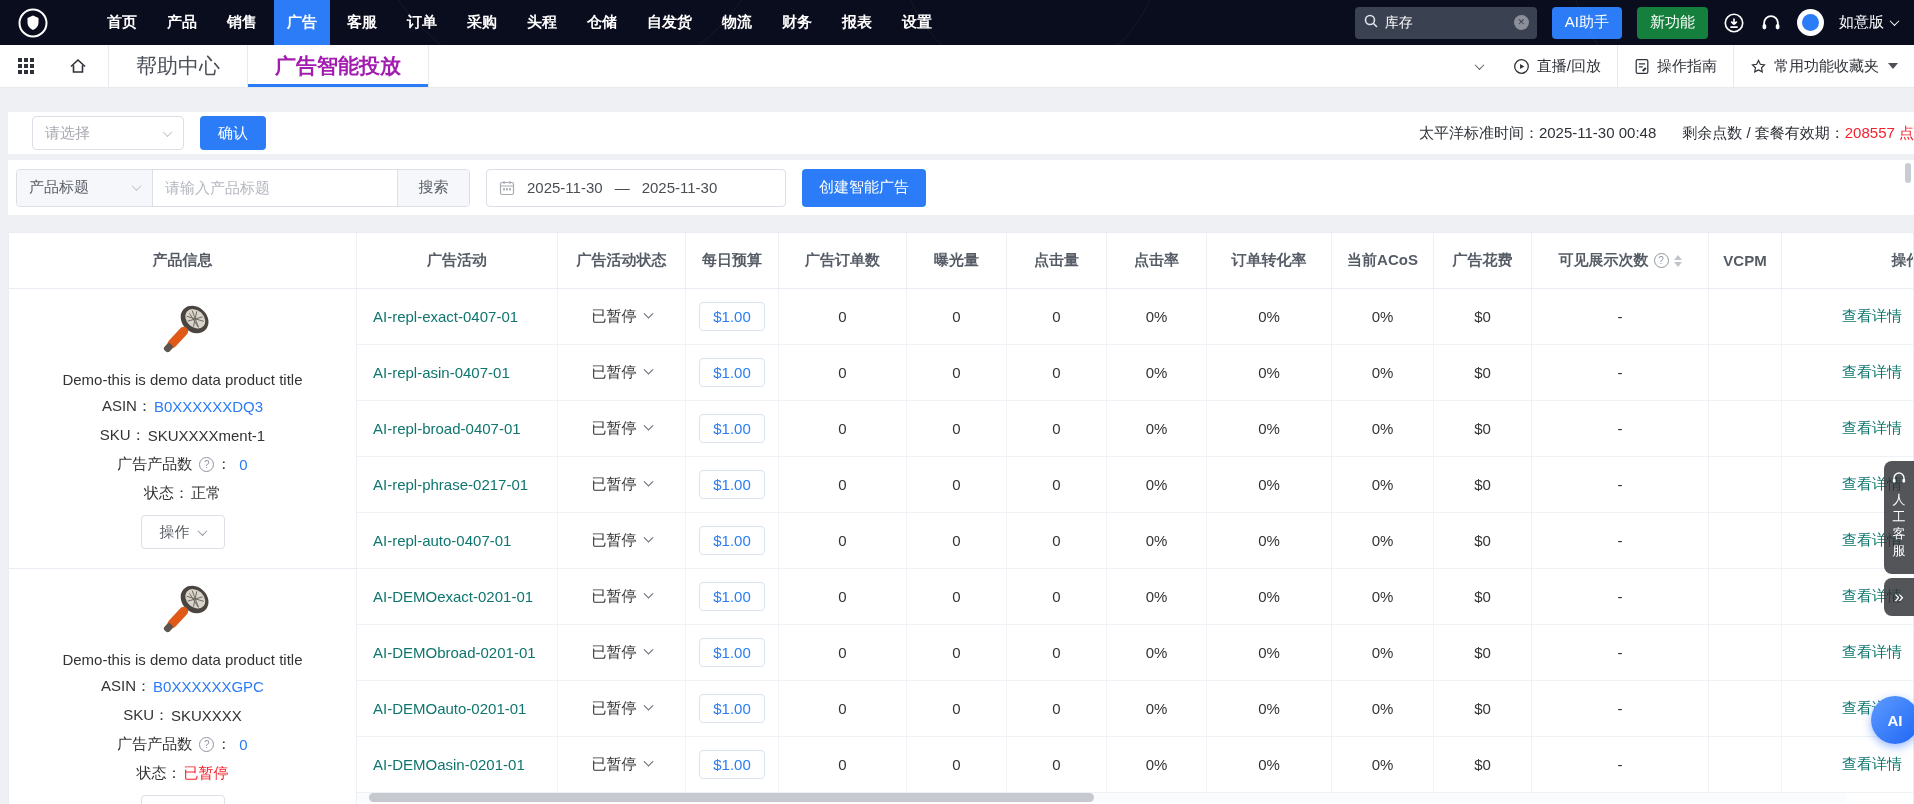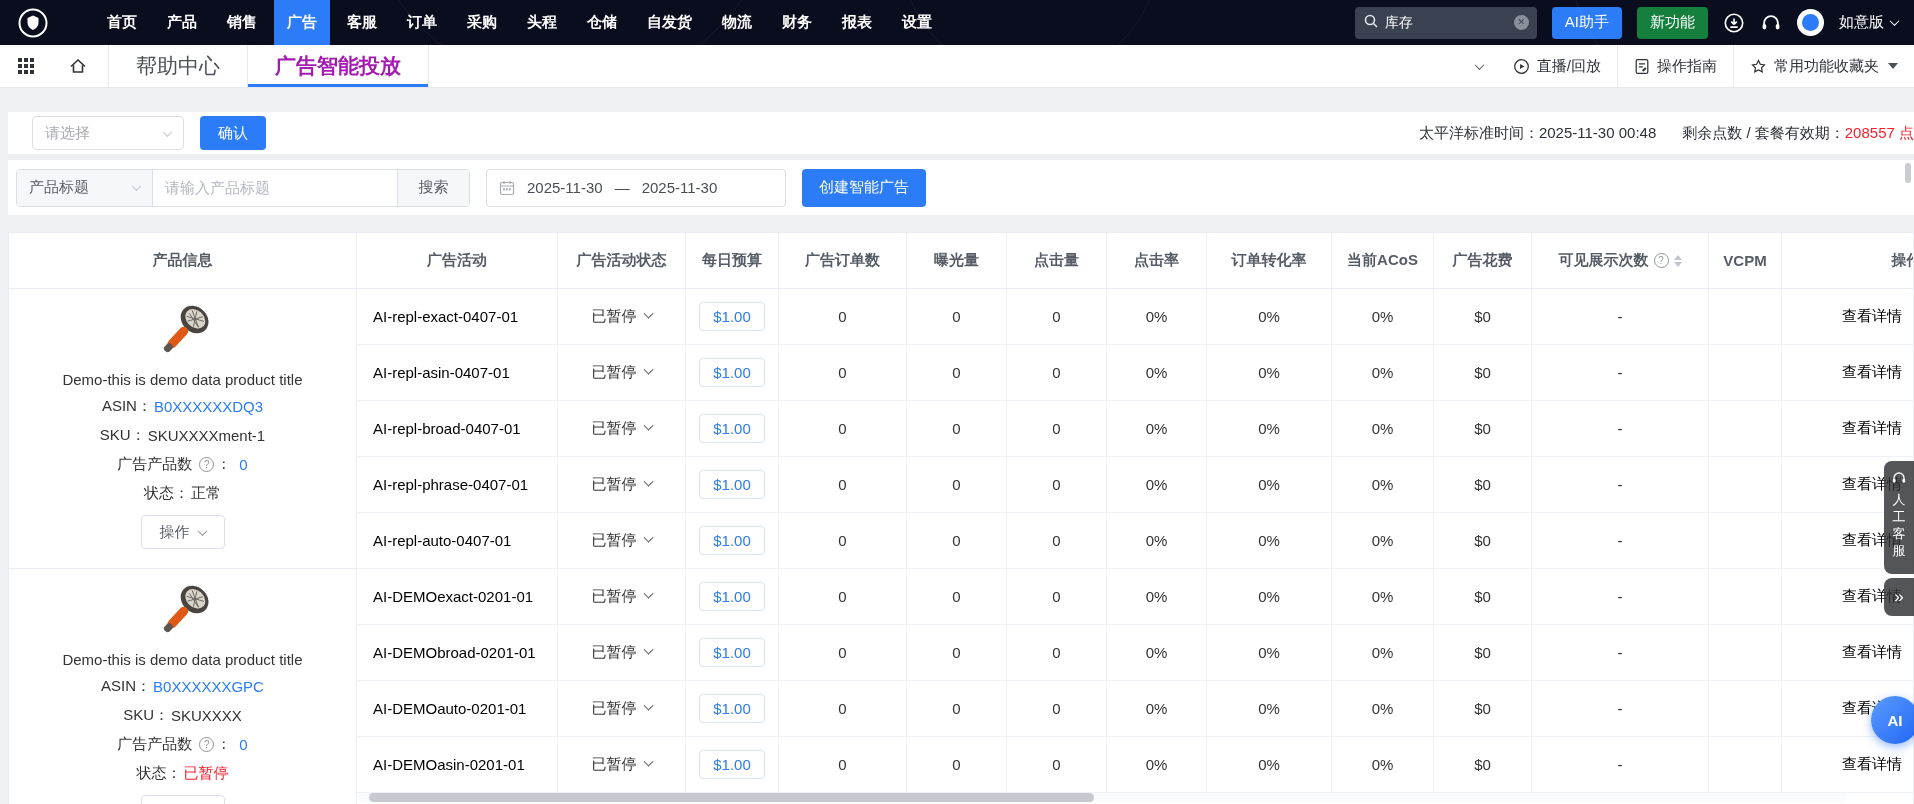--- a/index.html
+++ b/index.html
@@ -90,21 +90,21 @@
   .p-title { font-size:15px; color:#333; margin:2px 0 4px; white-space:nowrap; }
   .p-line { height:29px; display:flex; align-items:center; justify-content:center; font-size:15px; color:#333; gap:2px; white-space:nowrap; }
   .p-line a { color:#2b7cf6; text-decoration:none; cursor:pointer; }
   .p-line .red { color:#f5222d; }
   .op-btn { margin-top:7px; width:84px; height:34px; border:1px solid #dcdfe6; border-radius:4px; background:#fff; color:#5a5e66; font-size:15px; display:flex; align-items:center; justify-content:center; gap:9px; cursor:pointer; font-family:inherit; }
   .op-btn .chev { color:#9096a0; }
 
   .g-rows { flex:1 1 auto; }
   .trow { display:grid; grid-template-columns:var(--gtc-r); height:56px; border-bottom:1px solid #eef1f5; }
   .cell { display:flex; align-items:center; justify-content:center; font-size:15px; color:#333; border-right:1px solid #f1f3f6; white-space:nowrap; }
-  .cell a { color:#000000; text-decoration:none; cursor:pointer; }
+  .cell a { color:#0f766e; text-decoration:none; cursor:pointer; }
   .c-campaign { justify-content:flex-start; padding-left:16px; }
   .c-status { gap:8px; cursor:pointer; }
   .c-status .chev { color:#5a5e66; transform:rotate(45deg) translate(-2px,-2px); }
   .budget-box { border:1px solid #dbe3f0; border-radius:4px; color:#2b7cf6; padding:5px 13px; cursor:pointer; }
   .c-detail { justify-content:flex-start; padding-left:60px; }
 
   .hscroll-track { position:absolute; left:348px; bottom:2px; width:1490px; height:9px; background:#fafbfd; border-radius:5px; }
   .hscroll-thumb { position:absolute; left:12px; top:0; width:725px; height:9px; background:#c6c9cf; border-radius:5px; cursor:pointer; }
   .vscroll-thumb { position:absolute; right:3px; top:163px; width:6px; height:20px; background:#c9ccd2; border-radius:3px; z-index:60; cursor:pointer; }
 
@@ -455,21 +455,21 @@
               </div>
     <div class="cell">
                 <span></span>
               </div>
     <div class="cell c-detail">
                 <a>查看详情</a>
               </div>
   </div>
             <div class="trow">
     <div class="cell c-campaign">
-                <a>AI-repl-phrase-0407-01</a>
+                <a>AI-repl-phrase-0217-01</a>
               </div>
     <div class="cell c-status">
                 <span>已暂停</span>
                 <i class="chev"></i>
               </div>
     <div class="cell">
                 <span class="budget-box">$1.00</span>
               </div>
     <div class="cell">
                 <span>0</span>

